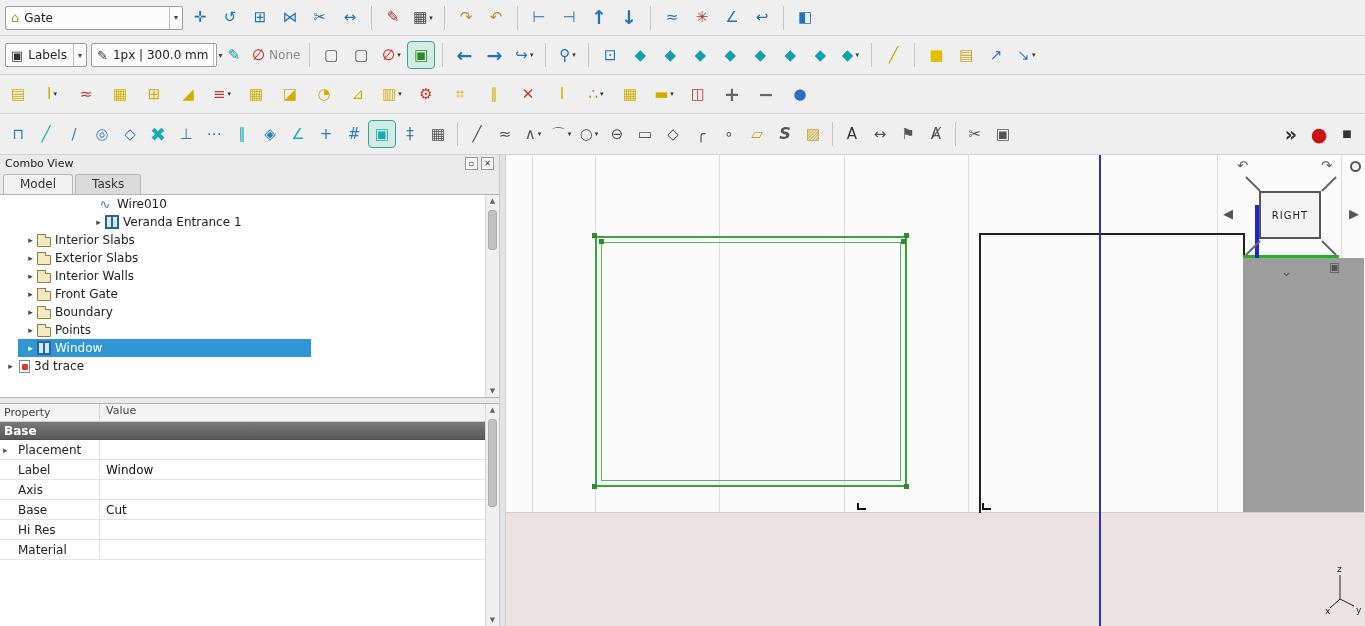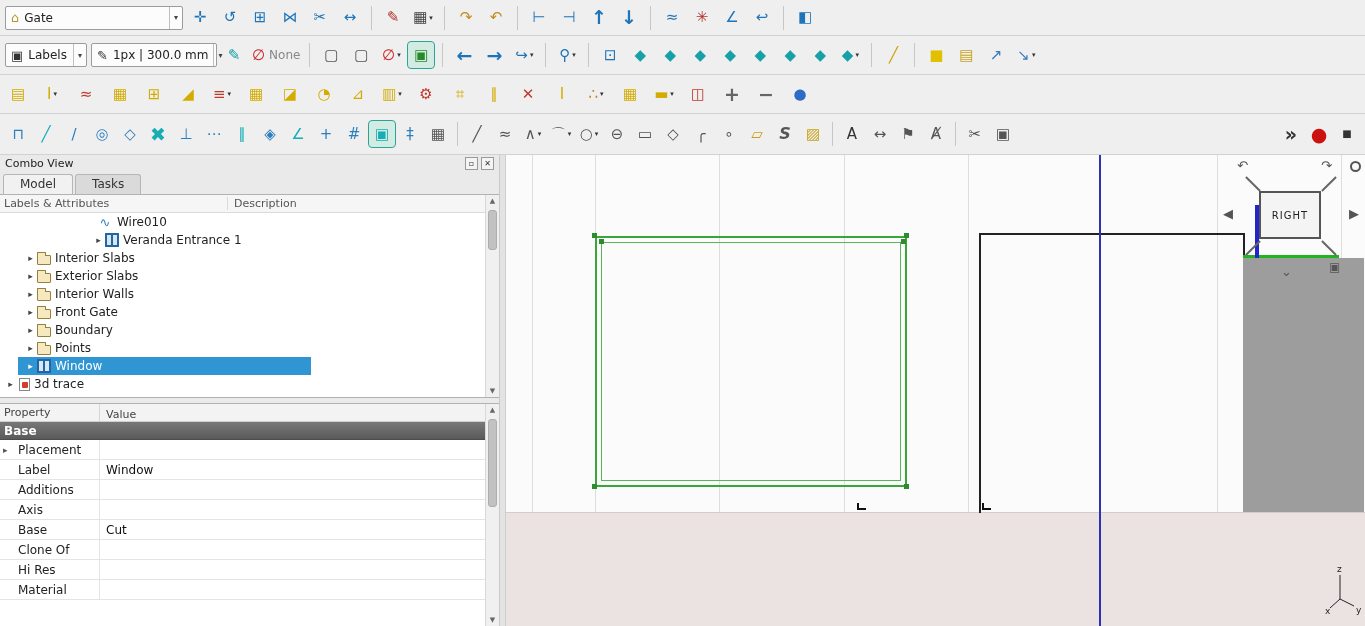--- a/index.html
+++ b/index.html
@@ -53,21 +53,21 @@
   .icon-folder{width:14px;height:10px;background:#f6e9c0;border:1px solid #96803c;border-radius:1px;margin-top:3px;}
   .icon-folder::before{content:"";position:absolute;top:-4px;left:-1px;width:7px;height:3px;background:#f6e9c0;border:1px solid #96803c;border-bottom:none;border-radius:1px 1px 0 0;}
   .icon-window{width:14px;height:14px;background:#d7e8f5;border:2px solid #2565a5;}
   .icon-window::before{content:"";position:absolute;left:4px;top:0;width:2px;height:100%;background:#2565a5;}
   .icon-wire{color:#2f7fc0;font-size:13px;line-height:15px;text-align:center;}
   .icon-doc{width:11px;height:13px;background:#fff;border:1px solid #888;margin-left:2px;}
   .icon-doc::before{content:"";position:absolute;left:2px;top:3px;width:6px;height:6px;background:#d23f2f;border-radius:1px;}
   .tlabel{padding-right:6px;}
   #hsplit{height:5px;flex:none;background:#eaeaea;}
   #prop-wrap{flex:1;position:relative;background:#fff;border-top:1px solid #b2b2b2;overflow:hidden;}
-  .prop-header{display:flex;height:18px;background:#f3f3f3;border-bottom:1px solid #cfcfcf;font-size:11px;color:#444;align-items:flex-end;}
+  .prop-header{display:flex;height:18px;background:#f3f3f3;border-bottom:1px solid #cfcfcf;font-size:11px;color:#444;align-items:flex-start;}
   .ph1{width:100px;padding-left:4px;border-right:1px solid #d6d6d6;height:100%;display:flex;align-items:center;}
   .ph2{padding-left:6px;}
   .prop-group{height:18px;background:linear-gradient(#787878,#5a5a5a);color:#fff;font-weight:bold;font-size:12px;display:flex;align-items:center;padding-left:4px;border-bottom:1px solid #4c4c4c;}
   .prop-row{display:flex;height:20px;border-bottom:1px solid #e4e4e4;font-size:12px;align-items:stretch;background:#fff;}
   .pname{width:100px;flex:none;border-right:1px solid #e4e4e4;display:flex;align-items:center;padding-left:18px;position:relative;color:#222;}
   .pexp{position:absolute;left:3px;font-size:9px;color:#555;}
   .pvalue{flex:1;display:flex;align-items:center;padding-left:6px;color:#111;white-space:nowrap;overflow:hidden;}
   .pvalue.muted{color:#8f8f8f;}
   .vscroll{position:absolute;top:0;right:0;bottom:0;width:14px;background:#f0f0f0;border-left:1px solid #d8d8d8;}
   .sb-ar{position:absolute;left:0;width:13px;height:12px;font-size:7px;color:#666;text-align:center;line-height:12px;}
@@ -366,24 +366,20 @@
           <span class="mini-btn">▫</span>
           <span class="mini-btn">✕</span>
         </div>
       </div>
       <div class="tabs">
         <div class="tab active">Model</div>
         <div class="tab">Tasks</div>
       </div>
 
       <div id="tree-wrap">
-        <div class="tree-header">
-          <div class="th1">Labels &amp; Attributes</div>
-          <div class="th2">Description</div>
-        </div>
         <div id="tree-body">
             <div class="tree-row" style="padding-left: 84px;">
               <span class="tarrow"></span>
               <span class="ticon icon-wire">∿</span>
               <span class="tlabel">Wire010</span>
             </div>
             <div class="tree-row" style="padding-left: 92px;">
               <span class="tarrow">▸</span>
               <span class="ticon icon-window"></span>
               <span class="tlabel">Veranda Entrance 1</span>
@@ -452,41 +448,29 @@
               </div>
             </div>
             <div class="prop-row">
               <div class="pname">
                 <span>Label</span>
               </div>
               <div class="pvalue">Window</div>
             </div>
             <div class="prop-row">
               <div class="pname">
-                <span>Additions</span>
-              </div>
-              <div class="pvalue"></div>
-            </div>
-            <div class="prop-row">
-              <div class="pname">
                 <span>Axis</span>
               </div>
               <div class="pvalue"></div>
             </div>
             <div class="prop-row">
               <div class="pname">
                 <span>Base</span>
               </div>
               <div class="pvalue">Cut</div>
-            </div>
-            <div class="prop-row">
-              <div class="pname">
-                <span>Clone Of</span>
-              </div>
-              <div class="pvalue"></div>
             </div>
             <div class="prop-row">
               <div class="pname">
                 <span>Hi Res</span>
               </div>
               <div class="pvalue"></div>
             </div>
             <div class="prop-row">
               <div class="pname">
                 <span>Material</span>

